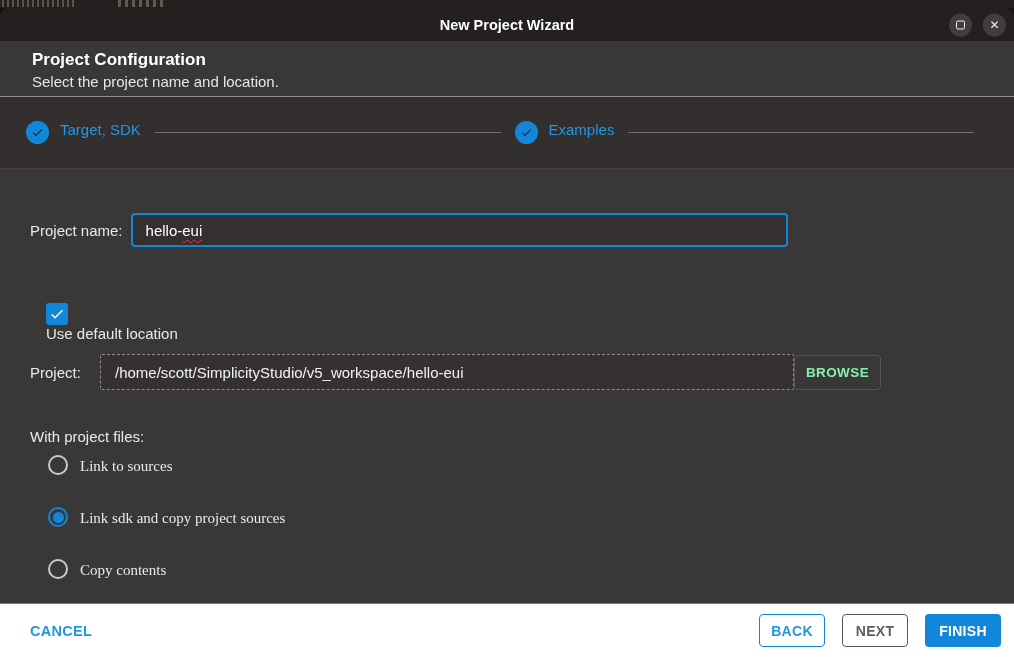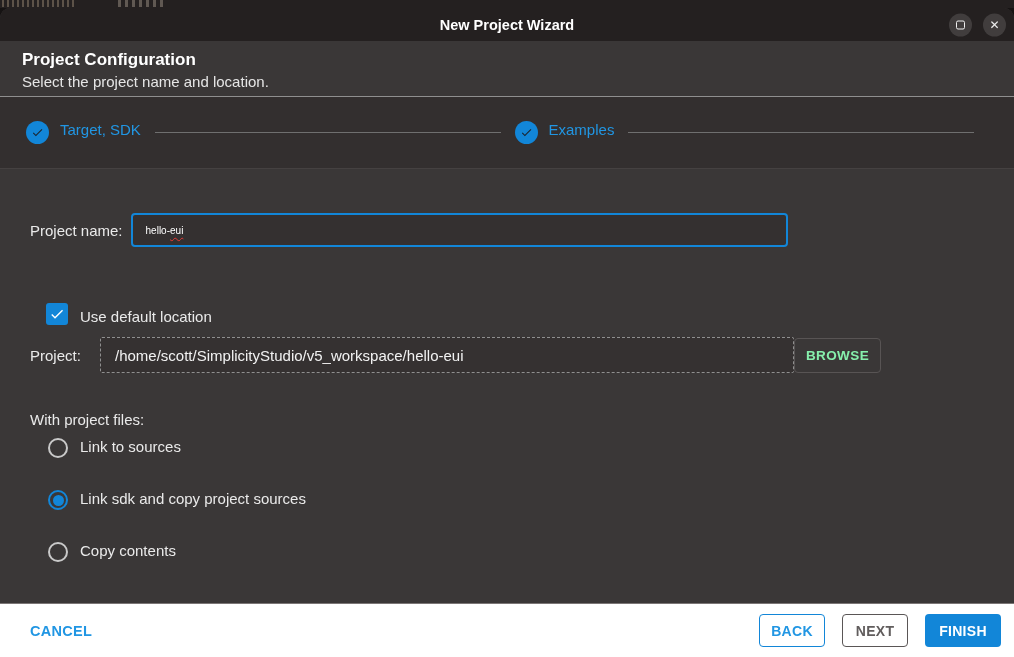--- a/index.html
+++ b/index.html
@@ -29,62 +29,62 @@
     display:flex; align-items:center; justify-content:center; position:relative; }
   .titlebar-title { color:#ffffff; font-weight:bold; font-size:14.5px; }
   .win-controls { position:absolute; right:8px; top:50%; transform:translateY(-50%);
     display:flex; gap:11px; }
   .win-btn { width:23px; height:23px; border-radius:50%; background:#413d3d;
     display:flex; align-items:center; justify-content:center; color:#efefef; cursor:default; }
   .glyph-square { width:9px; height:9px; border:1.5px solid #efefef; border-radius:2px; display:block; }
   .glyph-x { font-size:12px; line-height:1; color:#efefef; }
 
   
-  .header { flex:0 0 56px; padding:9px 0 0 22px; border-bottom:1px solid #8f8f8f; background:#3a3737; }
+  .header { flex:0 0 56px; padding:9px 0 0 32px; border-bottom:1px solid #8f8f8f; background:#3a3737; }
   .header-title { color:#ffffff; font-size:17px; font-weight:bold; margin-bottom:3px; }
   .header-subtitle { color:#e6e6e6; font-size:15px; }
 
   
   .stepper { flex:0 0 72px; background:#332f2f; border-bottom:1px solid #454141;
     display:flex; align-items:center; padding:0 26px; }
   .step { display:flex; gap:11px; flex:0 0 auto; cursor:pointer; }
   .step-circle { width:23px; height:23px; border-radius:50%; background:#1286d8;
     display:flex; align-items:center; justify-content:center; flex:0 0 23px; }
   .step-circle svg { width:13px; height:13px; fill:#1c2530; }
   .step-label { color:#2196e3; font-size:15px; white-space:nowrap; }
   .connector { flex:1 1 auto; height:1px; background:#6f6f6f; margin:0 14px; }
 
   
   .content { flex:1 1 auto; padding:44px 0 0 30px; background:#3a3737; }
   .field-label { font-size:15px; color:#eaeaea; }
 
   .row-project { display:flex; align-items:center; }
   .row-project .field-label { margin-right:8px; }
   .project-input { width:657px; height:34px; background:#343030; border:2px solid #1286d8;
-    border-radius:4px; color:#ffffff; font-size:10px; padding:0 13px;
+    border-radius:4px; color:#ffffff; font-size:15px; padding:0 13px;
     display:flex; align-items:center; cursor:text; }
   .misspell { text-decoration:underline; text-decoration-style:wavy;
     text-decoration-color:#e53935; text-decoration-thickness:1px; text-underline-offset:3px; }
 
-  .row-checkbox { margin-top:56px; margin-left:16px; display:flex; align-items:flex-end; gap:12px; cursor:pointer; }
+  .row-checkbox { margin-top:56px; margin-left:16px; display:flex; align-items:flex-start; cursor:pointer;flex-direction:column; }
   .checkbox { width:22px; height:22px; background:#1286d8; border-radius:3px;
     display:flex; align-items:center; justify-content:center; flex:0 0 22px; }
   .checkbox svg { width:16px; height:16px; fill:#ffffff; }
 
   .row-location { margin-top:12px; display:flex; align-items:center; }
   .row-location .field-label { width:70px; }
   .location-input { width:694px; height:36px; border:1px dashed #8f8f8f; border-radius:2px;
     background:#353131; color:#f2f2f2; font-size:15px; padding:0 14px;
     display:flex; align-items:center; white-space:nowrap; overflow:hidden; }
   .browse-btn { width:87px; height:35px; border:1px solid #585454; border-radius:4px;
     background:transparent; color:#86efac; font-size:13.5px; font-weight:bold;
     display:flex; align-items:center; justify-content:center; letter-spacing:.4px; }
 
   .files-label { margin-top:38px; font-size:15px; color:#eaeaea; }
-  .radio-row { margin-left:18px; display:flex; align-items:flex-start; gap:12px; cursor:pointer; }
+  .radio-row { margin-left:18px; display:flex; align-items:flex-end; gap:12px; cursor:pointer;font-family:Liberation Serif, serif; }
   .radio-row.first { margin-top:10px; }
   .radio-row.gap { margin-top:32px; }
   .radio { width:20px; height:20px; border:2px solid #c9c9c9; border-radius:50%;
     flex:0 0 20px; display:flex; align-items:center; justify-content:center; }
   .radio.selected { border-color:#1286d8; }
   .radio .dot { width:11px; height:11px; border-radius:50%; background:transparent; }
   .radio.selected .dot { background:#1286d8; }
   .radio-label { font-size:15px; color:#eaeaea; }
 
   

